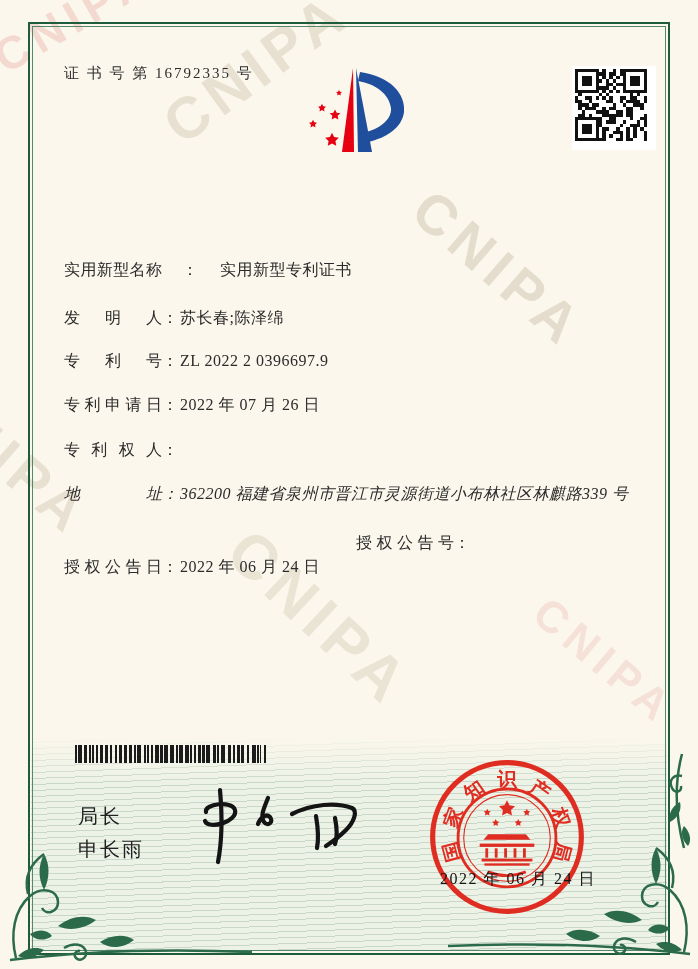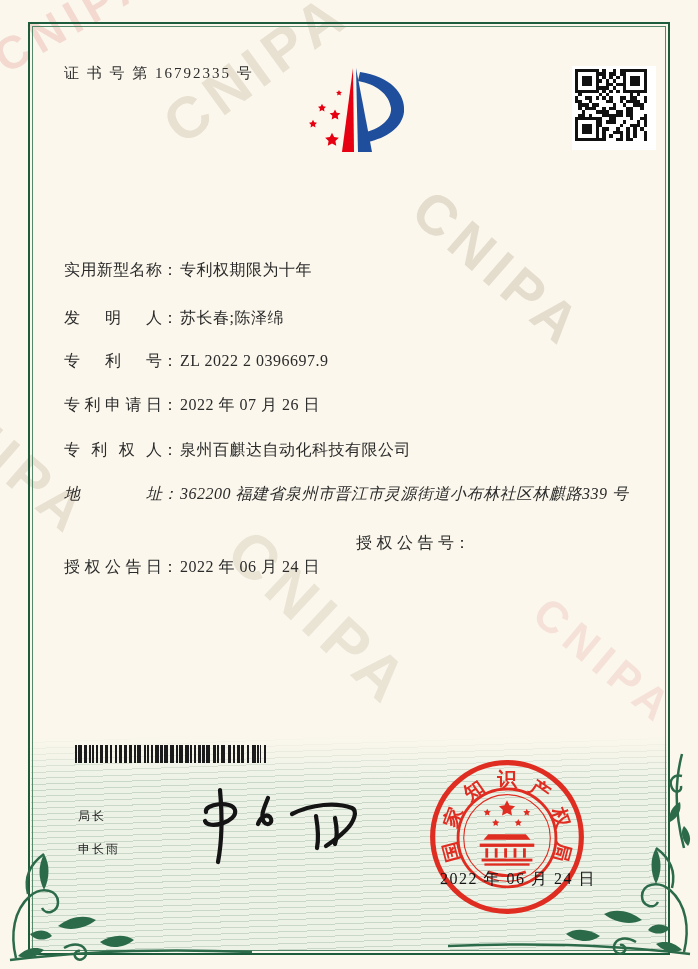--- a/index.html
+++ b/index.html
@@ -42,32 +42,32 @@
 
   .title{position:absolute; left:0; right:0; top:164px; margin:0; text-align:center;
     font-size:40px; font-weight:bold; letter-spacing:9px; text-indent:9px; color:#1a1a1a; z-index:3;}
 
   .row{position:absolute; left:64px; display:flex; font-size:16px; line-height:24px;
        color:#2b2b2b; z-index:3;}
   .row .lbl{display:inline-block; width:98px; text-align:justify; text-align-last:justify;}
   .row .colon{width:18px;}
   .row .val{letter-spacing:.5px; white-space:nowrap;}
   .row .val.wrap{white-space:normal; width:474px;}
-  .r1{top:258px;} .r2{top:306px;} .r3{top:349px;} .r4{top:393px;} .r5{top:438px;}
+  .r1{top:258px;gap:20px;} .r2{top:306px;} .r3{top:349px;} .r4{top:393px;} .r5{top:438px;}
   .r6{top:482px;font-style:italic;} .r7a{top:555px;} .r7b{top:531px; left:356px;}
 
   .paras{position:absolute; left:64px; top:564px; width:580px; z-index:3;
     font-size:15px; line-height:21.5px; font-style:italic; color:#1f1f1f;}
   .paras p{margin:0; text-indent:2em;}
 
   .barcode{position:absolute; left:75px; top:745px; width:193px; height:18px; overflow:hidden;
     display:flex; z-index:3;}
   .barcode i{display:block; height:100%;}
 
-  .signer{position:absolute; left:78px; top:800px; font-size:12px; line-height:33px;
+  .signer{position:absolute; left:78px; top:800px; font-size:20px; line-height:33px;
     letter-spacing:2px; color:#222; z-index:3;}
   .signature{position:absolute; left:192px; top:786px; z-index:3;}
 
   .seal{position:absolute; left:427px; top:757px; width:160px; height:160px; z-index:4;}
   .seal svg{display:block; width:160px; height:160px; opacity:.95;}
   .seal-date{position:absolute; left:440px; top:869px; font-size:16px; letter-spacing:1.5px;
     color:#141414; z-index:5;}
 
   .footer{position:absolute; left:0; right:0; top:918px; text-align:center; font-size:12.5px;
     letter-spacing:2px; color:#3c3c3c; z-index:3;}
@@ -346,41 +346,40 @@
         <rect x="15" y="20" width="1" height="1" fill="#111"></rect>
         <rect x="16" y="20" width="1" height="1" fill="#111"></rect>
         <rect x="20" y="20" width="1" height="1" fill="#111"></rect>
       </svg>
     </div>
 
 
   <div class="row r1">
     <span class="lbl">实用新型名称</span>
       <span class="colon">：</span>
-    <span class="val">专利权期限为十年</span>
+    <span class="val">实用新型专利证书</span>
   </div>
   <div class="row r2">
     <span class="lbl">发明人</span>
       <span class="colon">：</span>
     <span class="val">苏长春;陈泽绵</span>
   </div>
   <div class="row r3">
     <span class="lbl">专利号</span>
       <span class="colon">：</span>
     <span class="val">ZL 2022 2 0396697.9</span>
   </div>
   <div class="row r4">
     <span class="lbl">专利申请日</span>
       <span class="colon">：</span>
     <span class="val">2022 年 07 月 26 日</span>
   </div>
   <div class="row r5">
     <span class="lbl">专利权人</span>
       <span class="colon">：</span>
-    <span class="val">泉州百麒达自动化科技有限公司</span>
   </div>
   <div class="row r6">
     <span class="lbl">地址</span>
       <span class="colon">：</span>
     <span class="val wrap">362200 福建省泉州市晋江市灵源街道小布林社区林麒路339 号</span>
   </div>
   <div class="row r7a">
     <span class="lbl">授权公告日</span>
       <span class="colon">：</span>
     <span class="val">2022 年 06 月 24 日</span>

